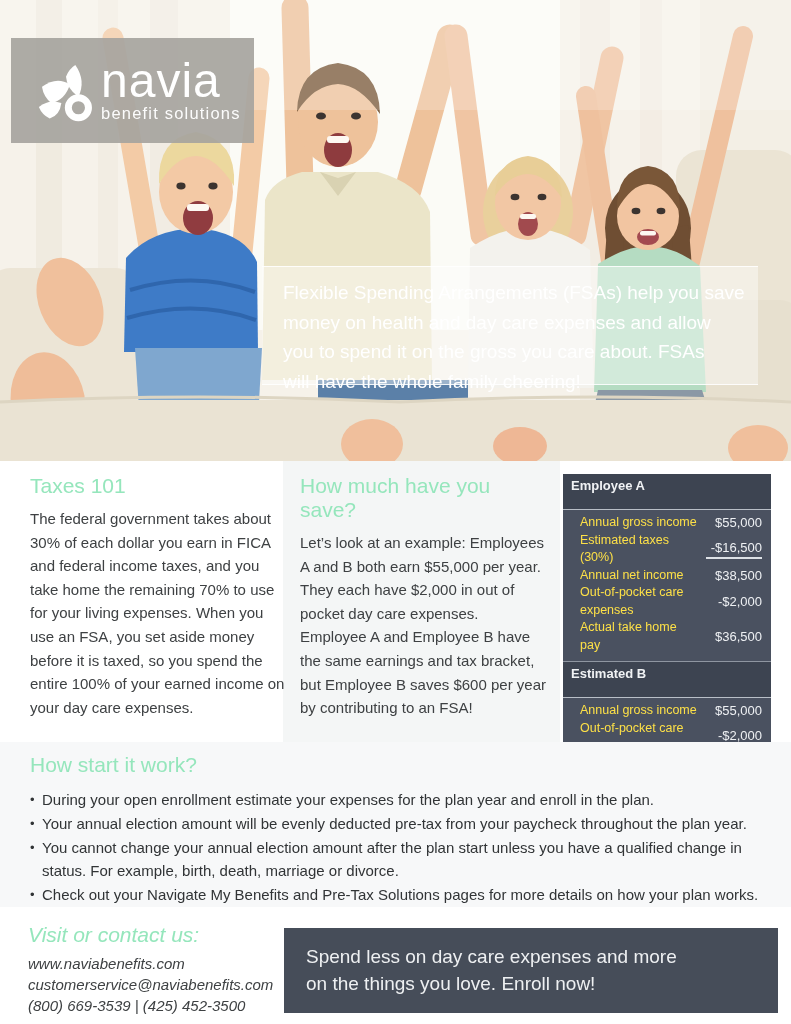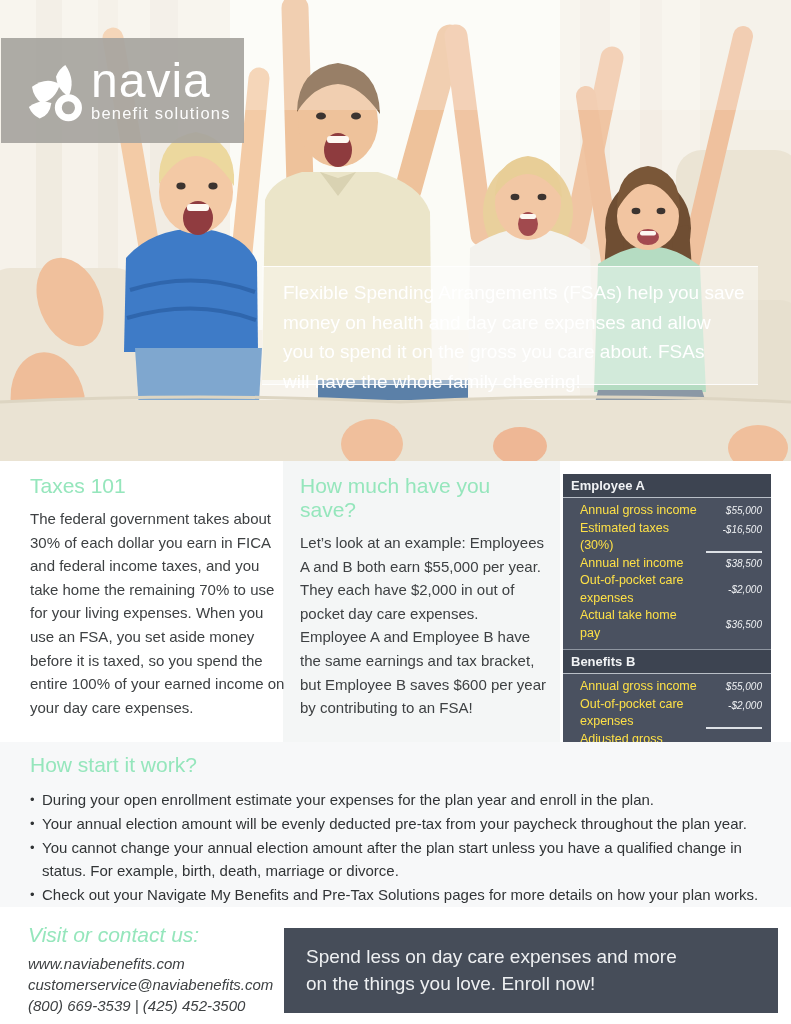--- a/index.html
+++ b/index.html
@@ -6,21 +6,21 @@
   html,body { background:#e9e9e9; }
   .page {
     position:relative; width:791px; height:1024px; margin:0 auto;
     background:#ffffff; overflow:hidden;
     font-family:"Liberation Sans", sans-serif; color:#3e4143;
   }
   
   .hero { position:absolute; left:0; top:0; width:791px; height:461px; overflow:hidden; }
   .hero svg { display:block; }
   .logo-box {
-    position:absolute; left:1px; top:38px; width:243px; height:105px;
+    position:absolute; left:11px; top:38px; width:243px; height:105px;
     background:rgba(166,164,158,0.92); display:flex; align-items:center; padding-left:24px;
   }
   .logo-icon { width:62px; height:66px; flex:0 0 auto; margin-top:4px; }
   .logo-text { margin-left:4px; color:#fff; }
   .logo-brand { font-size:48px; font-weight:400; letter-spacing:1px; line-height:44px; }
   .logo-tagline { font-size:16.5px; font-weight:400; letter-spacing:1.2px; color:rgba(255,255,255,0.96); margin-top:1px; }
   .caption-box {
     position:absolute; left:262px; top:266px; width:496px; height:119px;
     background:rgba(255,255,255,0.40);
     border-top:1px solid rgba(255,255,255,0.85);
@@ -36,28 +36,28 @@
   .col-mid   { position:absolute; left:300px; top:13px; width:250px; }
   .col-body  { margin-top:9px; font-size:15px; line-height:23.6px; color:#3e4143; }
   .col-body p + p { margin-top:0; }
   
   .emp-table {
     position:absolute; left:563px; top:13px; width:208px;
     background:#4a5160; color:#e9ebee;
   }
   .emp-section-title {
     background:#3d4451; font-size:13px; font-weight:700;
-    padding:4px 8px 4px 8px; border-bottom:1px solid #b9bfc7; color:#f0f2f4;
+    padding:4px 8px 16px 8px; border-bottom:1px solid #b9bfc7; color:#f0f2f4;
   }
   .emp-section.second .emp-section-title { border-top:1px solid #8f96a1; }
   .emp-rows { padding:4px 9px 7px 17px; }
   .emp-row { display:flex; justify-content:space-between; align-items:center; }
   .emp-label { font-size:12.5px; line-height:17.5px; color:#fde047; max-width:120px; }
-  .emp-value { font-size:10px; line-height:17.5px; text-align:right; color:#eef0f3; white-space:nowrap;font-style:italic; }
-  .emp-value.underline { border-bottom:2px solid #dde1e6; padding-bottom:12px; min-width:56px; }
+  .emp-value { font-size:13px; line-height:17.5px; text-align:right; color:#eef0f3; white-space:nowrap; }
+  .emp-value.underline { border-bottom:2px solid #dde1e6; padding-bottom:1px; min-width:56px; }
   
   .how-panel {
     position:absolute; left:0; top:742px; width:791px; height:165px;
     background:#f7f8f9; padding:11px 28px 0 30px;
   }
   .how-list { margin-top:11px; list-style:none; }
   .how-list li {
     font-size:15px; line-height:23.8px; color:#313436; padding-left:12px; position:relative;
   }
   .how-list li::before { content:"•"; position:absolute; left:0; top:0; font-size:13px; }
@@ -224,21 +224,21 @@
             <span class="emp-label">Out-of-pocket care expenses</span>
             <span class="emp-value">-$2,000</span>
           </div>
           <div class="emp-row">
             <span class="emp-label">Actual take home pay</span>
             <span class="emp-value">$36,500</span>
           </div>
         </div>
       </div>
       <div class="emp-section second">
-        <div class="emp-section-title">Benefits B</div>
+        <div class="emp-section-title">Estimated B</div>
         <div class="emp-rows">
           <div class="emp-row">
             <span class="emp-label">Annual gross income</span>
             <span class="emp-value">$55,000</span>
           </div>
           <div class="emp-row">
             <span class="emp-label">Out-of-pocket care expenses</span>
             <span class="emp-value underline">-$2,000</span>
           </div>
           <div class="emp-row">

